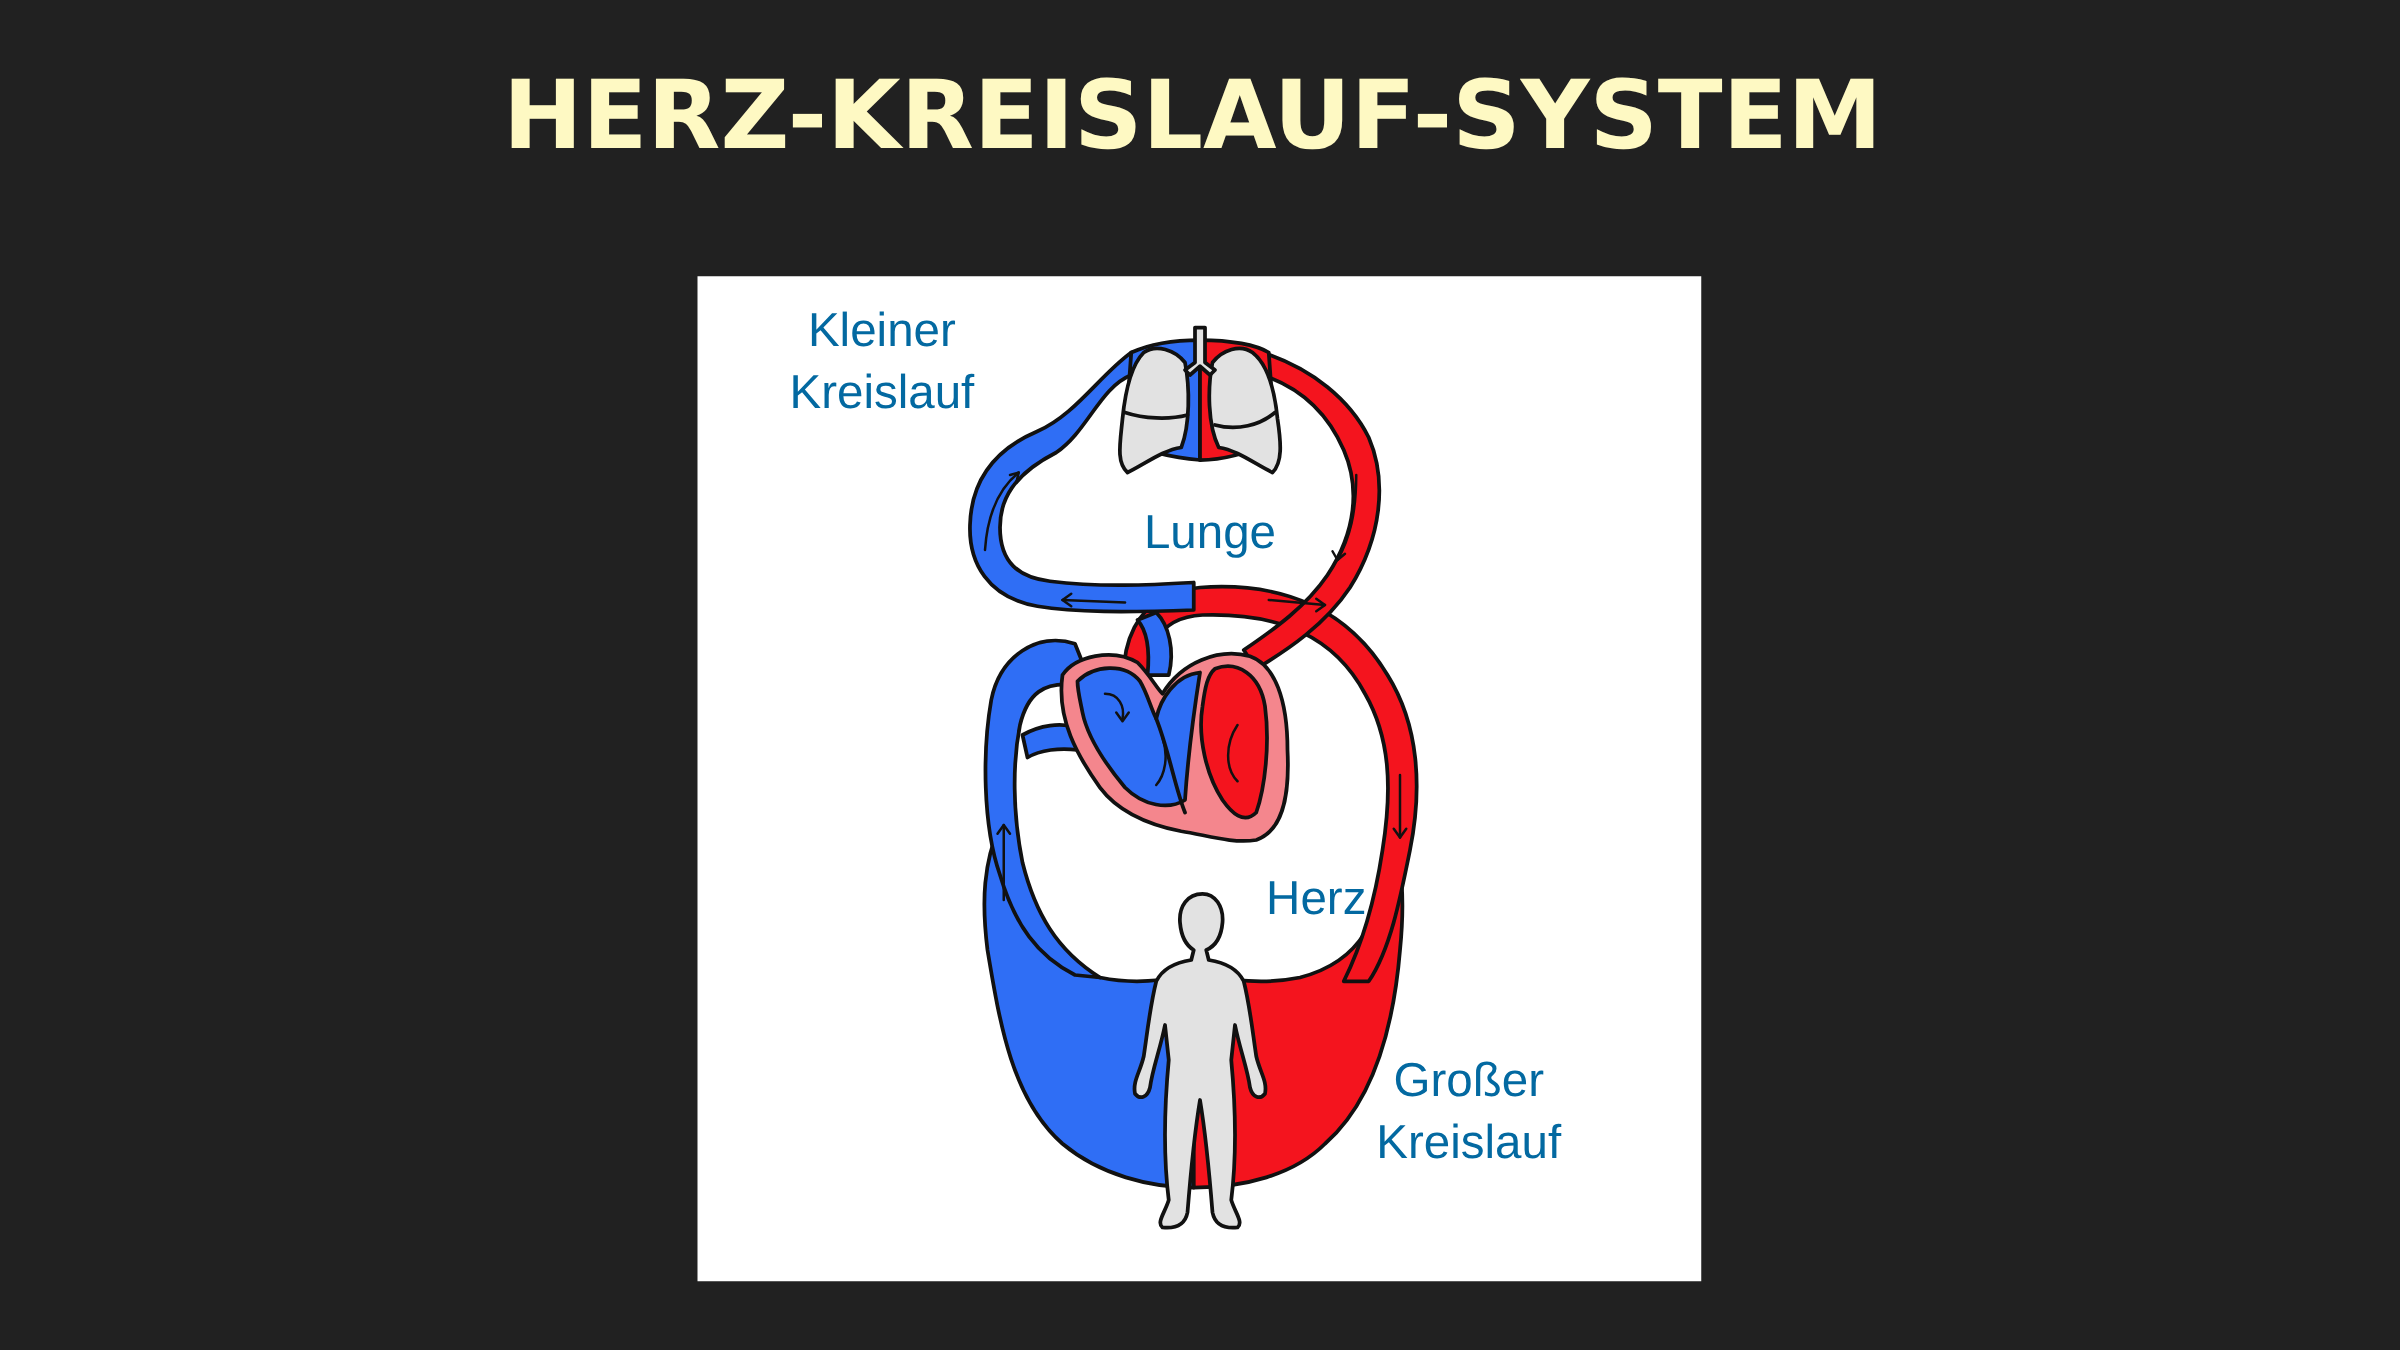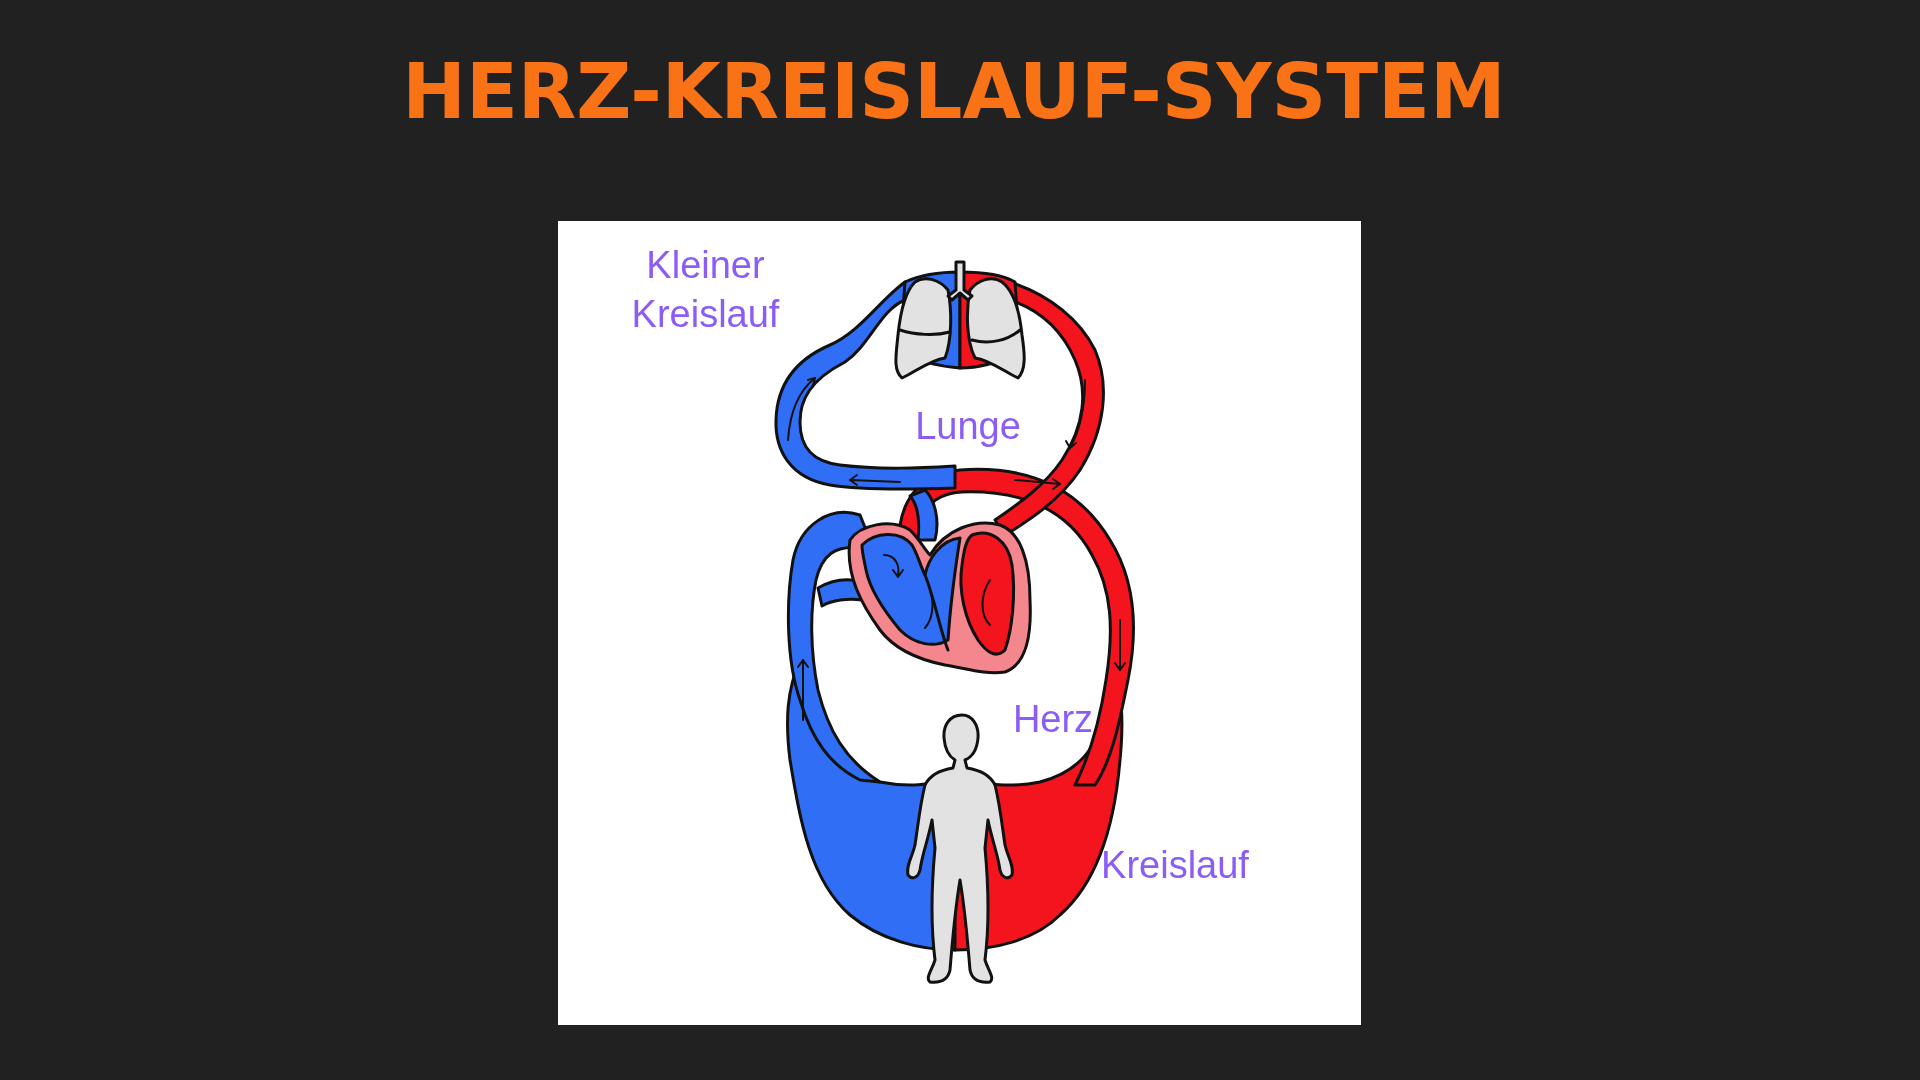--- a/index.html
+++ b/index.html
@@ -19,21 +19,21 @@
     .slide-title {
       position: absolute;
       left: 0;
       top: 46px;
       width: 1908px;
       text-align: center;
       font-family: "DejaVu Sans", sans-serif;
       font-weight: bold;
       font-size: 76px;
       line-height: 92px;
-      color: #f97316;
+      color: #fef9c3;
       letter-spacing: 0px;
       margin: 0;
     }
     .figure-panel {
       position: absolute;
       left: 558px;
       top: 221px;
       width: 803px;
       height: 804px;
       background: #ffffff;
@@ -43,21 +43,21 @@
       left: 0;
       top: 0;
       width: 803px;
       height: 804px;
     }
     .diagram-label {
       position: absolute;
       font-family: "Liberation Sans", sans-serif;
       font-size: 38px;
       line-height: 49px;
-      color: #8b5cf6;
+      color: #0369a1;
       text-align: center;
       white-space: nowrap;
     }
     .diagram-label span { display: block; }
   </style>
 </head>
 <body>
 
 <div class="slide">
   <h1 class="slide-title">HERZ-KREISLAUF-SYSTEM</h1>
@@ -278,16 +278,17 @@
 
     <div class="diagram-label" style="left: 340px; top: 155px; width: 140px; margin-top: 26px;">
       <span>Lunge</span>
     </div>
 
     <div class="diagram-label" style="left: 440px; top: 474px; width: 110px; text-align: center;">
       <span>Herz</span>
     </div>
 
     <div class="diagram-label" style="left: 527px; top: 620px; width: 180px;">
+      <span>Großer</span>
       <span>Kreislauf</span>
     </div>
   </div>
 </div>
 
 </body></html>

